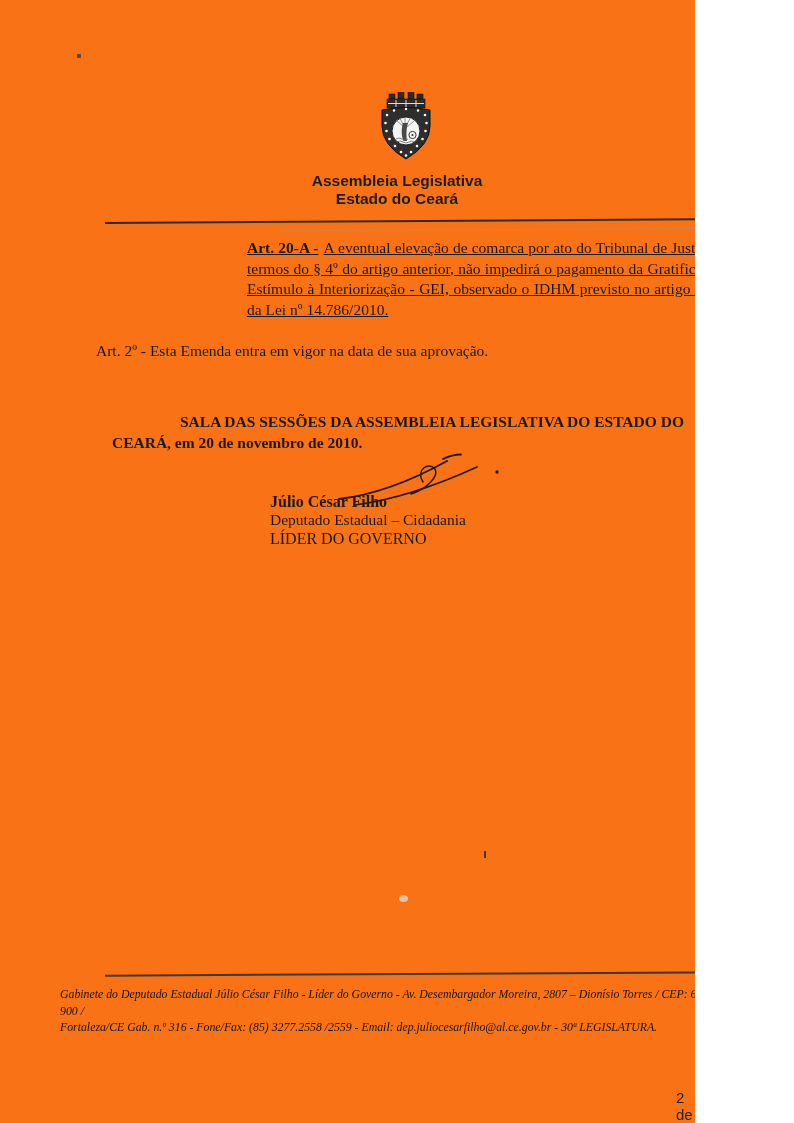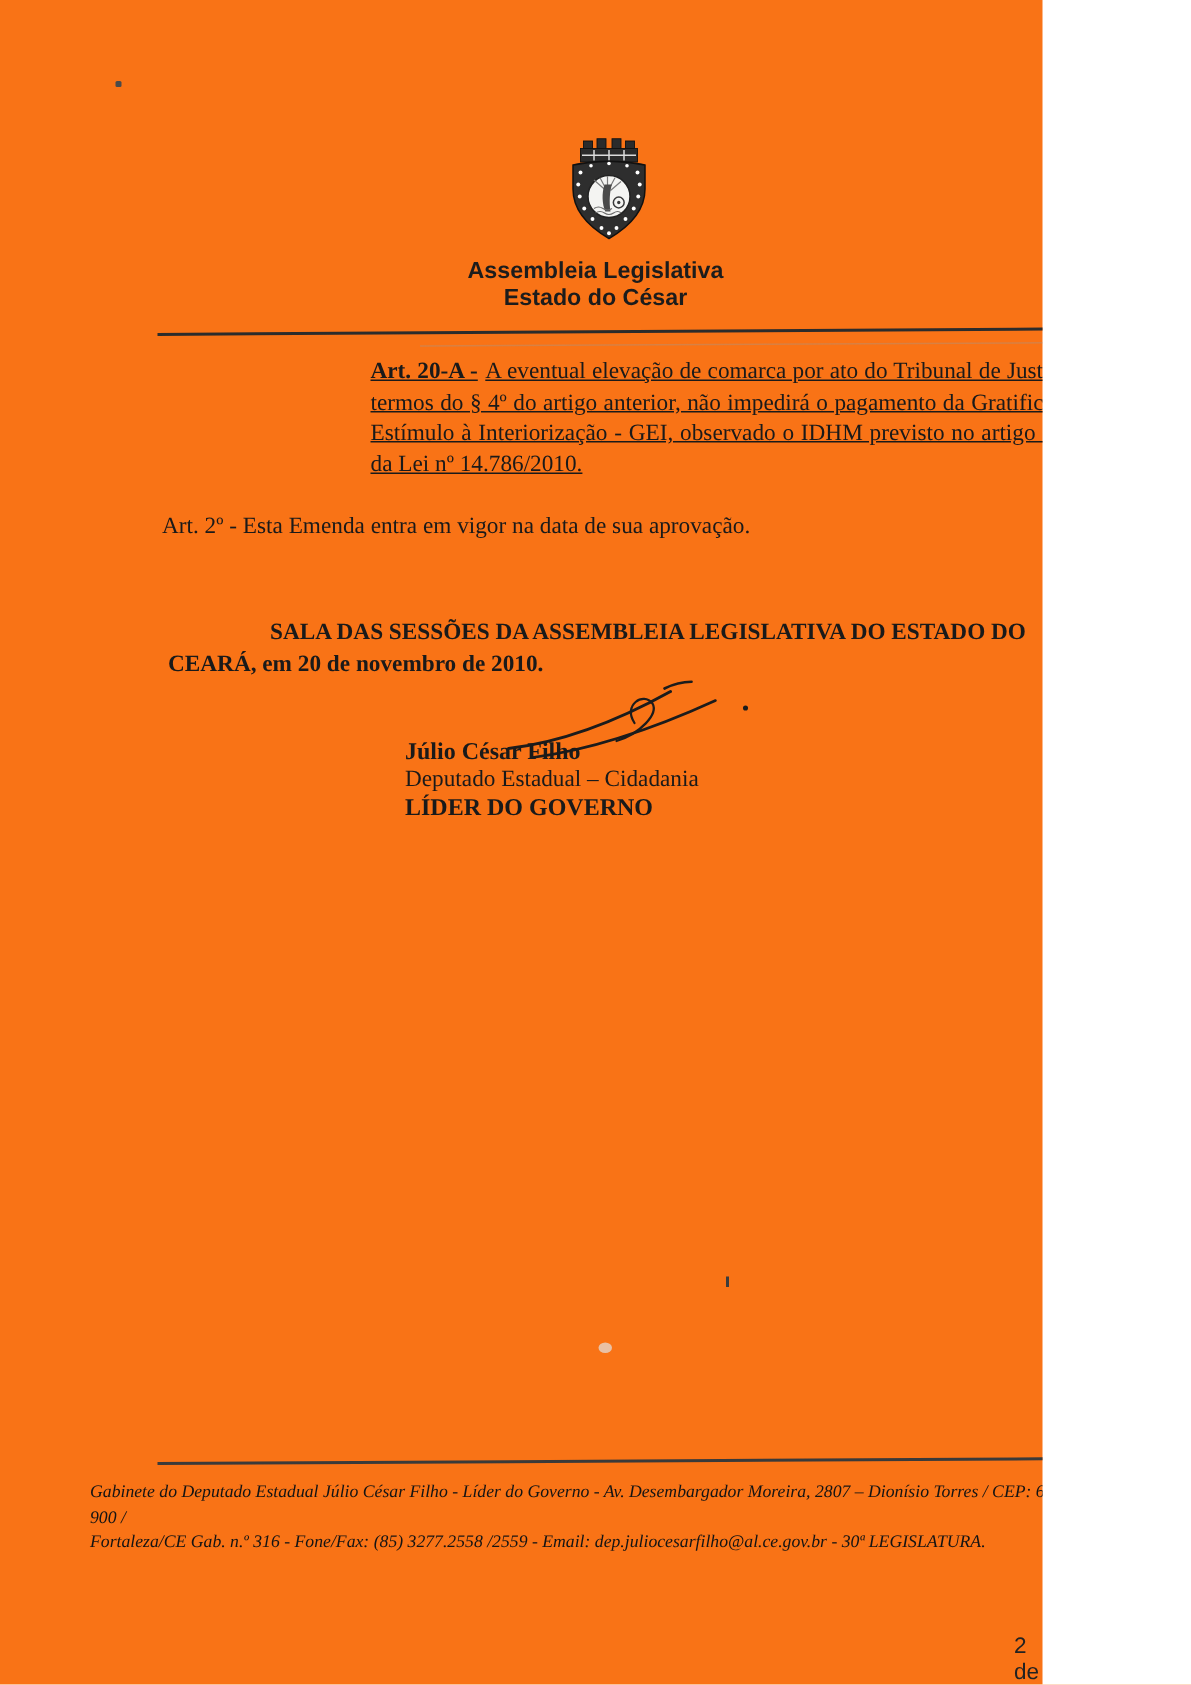--- a/index.html
+++ b/index.html
@@ -13,29 +13,29 @@
        font-family:"Liberation Sans",sans-serif;font-weight:bold;
        font-size:15.5px;line-height:17.5px;color:#1c1c1c;}
   .rule-top{position:absolute;left:105px;top:220px;width:637px;height:2px;
        background:#2c2c2c;transform:rotate(-0.35deg);}
   .rule-ghost{position:absolute;left:280px;top:229px;width:458px;height:1px;
        background:#9a9a9a;opacity:.35;transform:rotate(-0.3deg);}
   
   .para-20a{position:absolute;left:247px;top:238px;width:496px;
        font-size:15.5px;line-height:20.5px;text-align:justify;text-decoration:underline;}
   .art-label{font-weight:bold;margin-right:5px;}
-  .art2{position:absolute;left:108px;top:342px;font-size:15.5px;}
+  .art2{position:absolute;left:96px;top:342px;font-size:15.5px;}
   .sala{position:absolute;left:112px;top:411px;width:580px;font-weight:bold;
        font-size:15.5px;line-height:21px;text-indent:68px;}
   
   .sig-svg{position:absolute;left:325px;top:448px;}
   .sig-block{position:absolute;left:270px;top:493px;width:250px;}
   .sig-name{font-weight:bold;font-size:16px;line-height:18px;}
   .sig-title{font-size:15.5px;line-height:18px;}
-  .sig-role{font-weight:bold;font-size:16px;line-height:19px;}
+  .sig-role{font-weight:normal;font-size:16px;line-height:19px;}
   
   .rule-bottom{position:absolute;left:105px;top:973px;width:631px;height:2px;
        background:#3a3a3a;transform:rotate(-0.3deg);}
   .footer-text{position:absolute;left:60px;top:986px;width:674px;
        font-style:italic;font-size:11.8px;line-height:16.5px;color:#141414;}
   .page-number{position:absolute;left:676px;top:1089px;
        font-family:"Liberation Sans",sans-serif;font-size:15px;color:#222;}
   
   .speck-tl{position:absolute;left:77px;top:54px;width:4px;height:4px;
        background:#4a4a4a;border-radius:1px;}
@@ -100,21 +100,21 @@
     </g>
     <path d="M29,31 C27,37 27.5,44 29.5,49 L33,49 C32,43 32.5,35 34,31 Z" fill="#4a4a4a"></path>
     <circle cx="38.5" cy="43" r="3.6" fill="none" stroke="#3a3a3a" stroke-width="1"></circle>
     <circle cx="38.5" cy="43" r="1.1" fill="#3a3a3a"></circle>
     <path d="M22,47 q3,-2 6,0 q3,2 6,0" fill="none" stroke="#6a6a6a" stroke-width="0.8"></path>
     <path d="M23,50 q3,-2 6,0 q3,2 6,0 q3,-2 5,0" fill="none" stroke="#6a6a6a" stroke-width="0.8"></path>
   </svg>
 
   <div class="org">
     <div>Assembleia Legislativa</div>
-    <div>Estado do César</div>
+    <div>Estado do Ceará</div>
   </div>
 
   <div class="rule-top"></div>
   <div class="rule-ghost"></div>
 
   <p class="para-20a" style="margin:0;">
     <span class="art-label">Art. 20-A -</span><span>A eventual elevação de comarca por ato do Tribunal de Justiça, nos termos do § 4º do artigo anterior, não impedirá o pagamento da Gratificação de Estímulo à Interiorização - GEI, observado o IDHM previsto no artigo 20, §1º, da Lei nº 14.786/2010.</span>
   </p>
 
   <p class="art2" style="margin:0;">Art. 2º - Esta Emenda entra em vigor na data de sua aprovação.</p>

